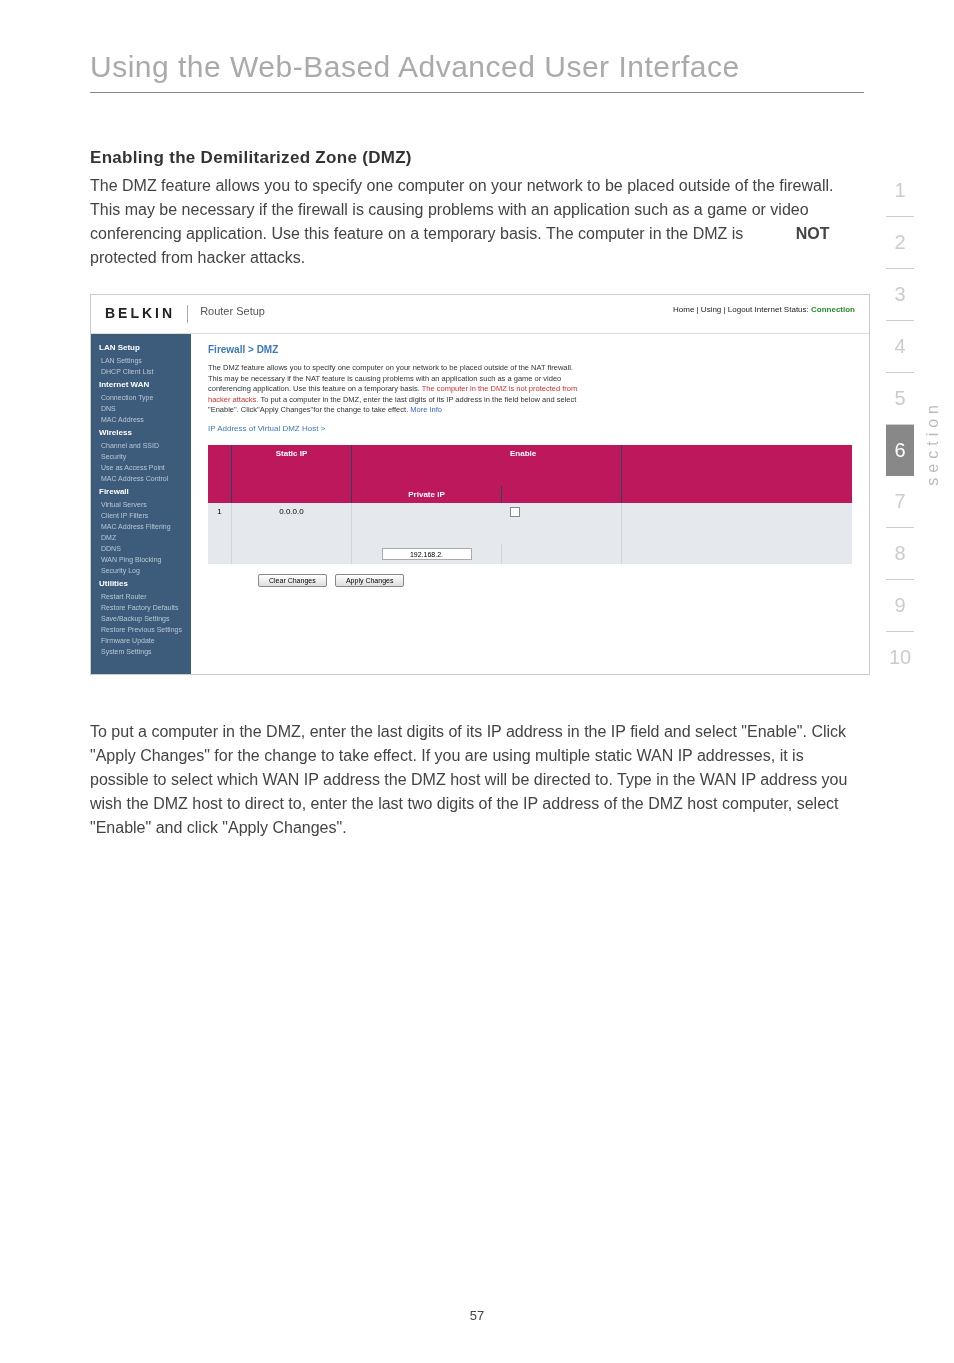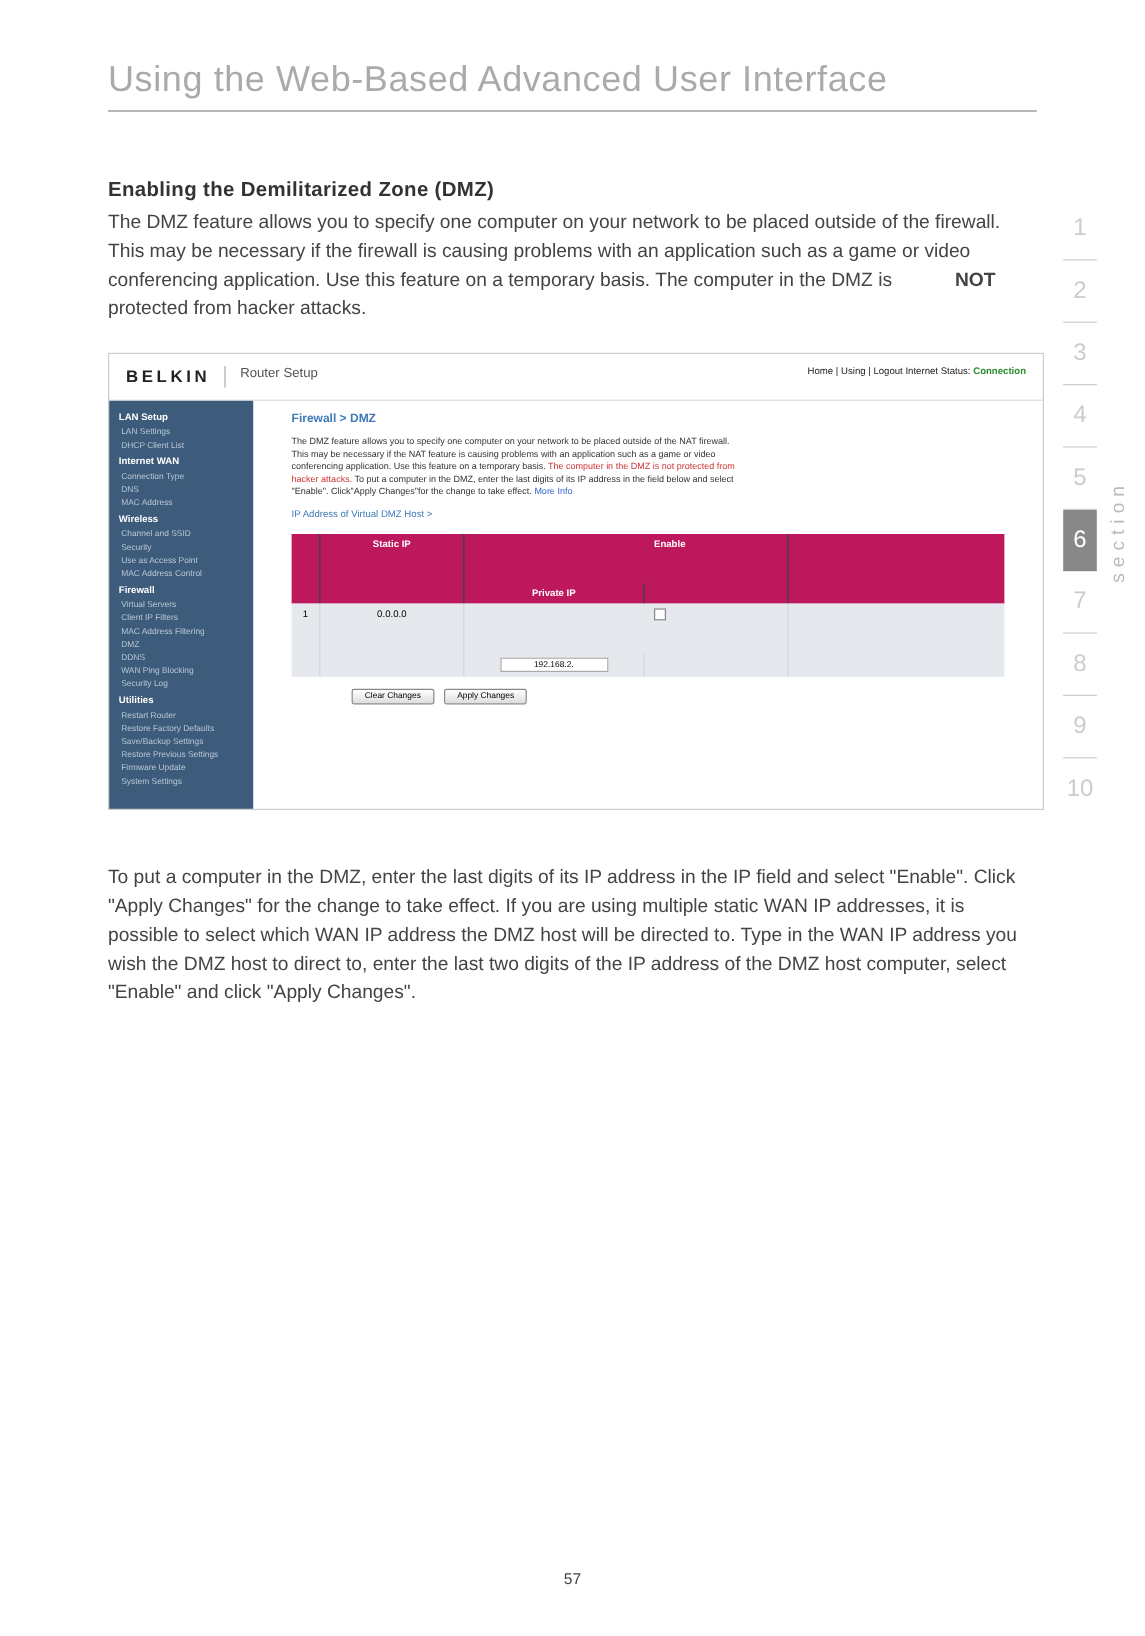--- a/index.html
+++ b/index.html
@@ -77,40 +77,40 @@
       color: #222;
     }
     .ss-header-right .conn {
       color: #2a8c2a;
       font-weight: bold;
     }
     .ss-body {
       display: flex;
     }
     .ss-nav {
-      width: 120px;
+      width: 100px;
       background: #3d5b7a;
       color: #fff;
       padding: 6px 0;
       min-height: 340px;
     }
     .ss-nav-section {
       font-weight: bold;
       font-size: 8px;
       padding: 3px 8px;
       color: #fff;
     }
     .ss-nav-item {
       font-size: 7px;
       padding: 2px 8px 2px 10px;
       color: #b8c8d8;
     }
     .ss-content {
       flex: 1;
-      padding: 10px 32px;
+      padding: 10px 17px;
     }
     .ss-breadcrumb {
       color: #3d7ab8;
       font-size: 10px;
       font-weight: bold;
       margin-bottom: 8px;
     }
     .ss-desc {
       font-size: 7.5px;
       color: #333;

